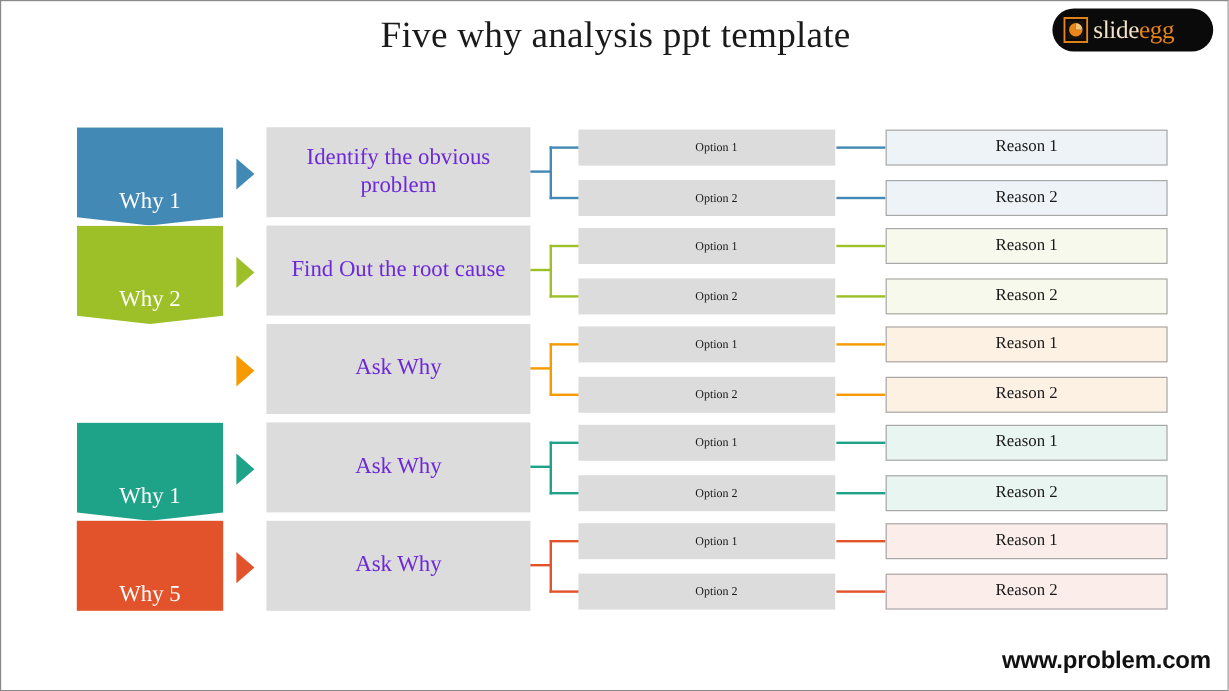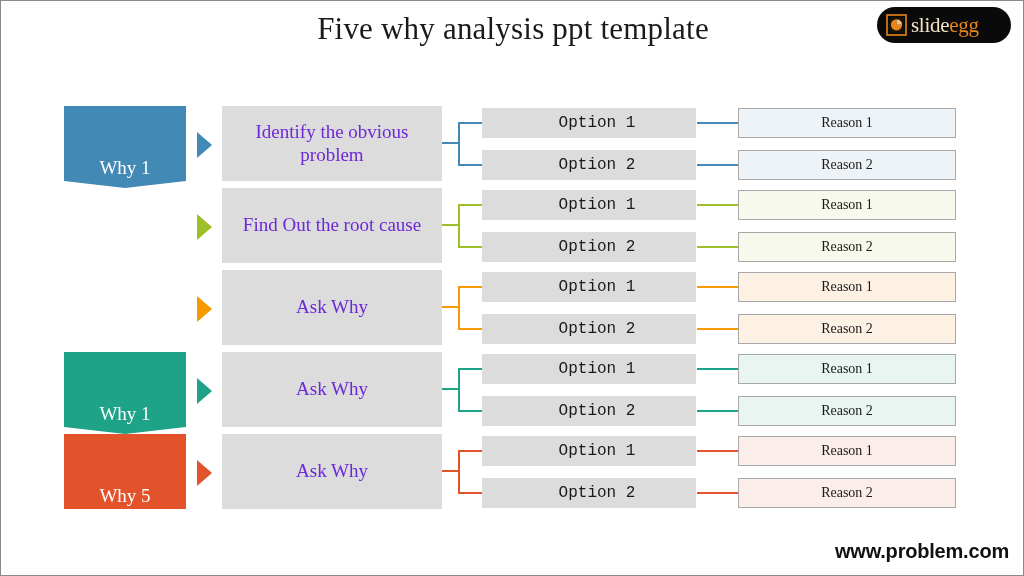--- a/index.html
+++ b/index.html
@@ -179,41 +179,41 @@
     width: 214px;
     height: 30px;
     background: #dcdcdc;
     display: flex;
     align-items: center;
     justify-content: center;
   }
   .opt-box.opt-1 { top: 2px; }
   .opt-box.opt-2 { top: 44px; }
   .opt-text {
-    font-family: Liberation Mono, monospace;
-    font-size: 16px;
+    font-family: Liberation Serif, serif;
+    font-size: 10px;
     color: #1a1a1a;
     margin-left: 16px;
   }
 
   
   .link {
     position: absolute;
     left: 696px;
     width: 41px;
     height: 2px;
   }
   .link.link-1 { top: 16px; }
   .link.link-2 { top: 58px; }
 
   
   .reason-box {
     position: absolute;
     left: 737px;
-    width: 218px;
+    width: 235px;
     height: 30px;
     box-sizing: border-box;
     border: 1px solid #a8a8a8;
     display: flex;
     align-items: center;
     justify-content: center;
   }
   .reason-box.r-1 { top: 2px; }
   .reason-box.r-2 { top: 44px; }
   .reason-text {
@@ -277,20 +277,23 @@
     <div class="link link-2" style="background: rgb(67, 137, 181);"></div>
     <div class="reason-box r-1" style="background: rgb(237, 243, 247);">
       <span class="reason-text">Reason 1</span>
     </div>
     <div class="reason-box r-2" style="background: rgb(237, 243, 247);">
       <span class="reason-text">Reason 2</span>
     </div>
   </div>
 
   <div class="row" id="row-1" style="top:187px;">
+    <div class="why-box notched" style="background: rgb(157, 192, 41);">
+      <span class="why-label">Why 2</span>
+    </div>
     <div class="row-arrow" style="border-left-color: rgb(157, 192, 41);"></div>
     <div class="desc-box">
       <span class="desc-text">Find Out the root cause</span>
     </div>
     <div class="bracket">
       <div class="stem" style="background: rgb(157, 192, 41);"></div>
       <div class="spine" style="background: rgb(157, 192, 41);"></div>
       <div class="arm-top" style="background: rgb(157, 192, 41);"></div>
       <div class="arm-bot" style="background: rgb(157, 192, 41);"></div>
     </div>

